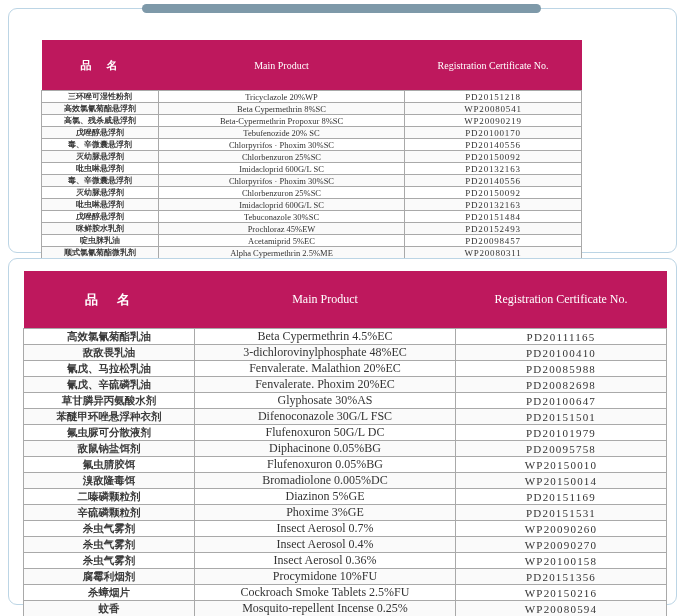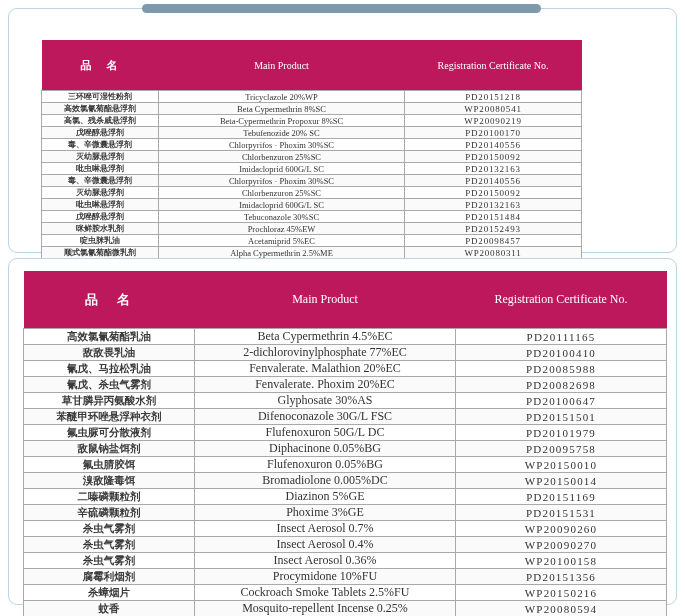--- a/index.html
+++ b/index.html
@@ -168,30 +168,30 @@
       </tr>
     </thead>
     <tbody>
         <tr>
           <td class="cn">高效氯氰菊酯乳油</td>
           <td class="en">Beta Cypermethrin 4.5%EC</td>
           <td class="reg">PD20111165</td>
         </tr>
         <tr>
           <td class="cn">敌敌畏乳油</td>
-          <td class="en">2-dichlorovinylphosphate 77%EC</td>
+          <td class="en">3-dichlorovinylphosphate 48%EC</td>
           <td class="reg">PD20100410</td>
         </tr>
         <tr>
           <td class="cn">氰戊、马拉松乳油</td>
           <td class="en">Fenvalerate. Malathion 20%EC</td>
           <td class="reg">PD20085988</td>
         </tr>
         <tr>
-          <td class="cn">氰戊、杀虫气雾剂</td>
+          <td class="cn">氰戊、辛硫磷乳油</td>
           <td class="en">Fenvalerate. Phoxim 20%EC</td>
           <td class="reg">PD20082698</td>
         </tr>
         <tr>
           <td class="cn">草甘膦异丙氨酸水剂</td>
           <td class="en">Glyphosate 30%AS</td>
           <td class="reg">PD20100647</td>
         </tr>
         <tr>
           <td class="cn">苯醚甲环唑悬浮种衣剂</td>

